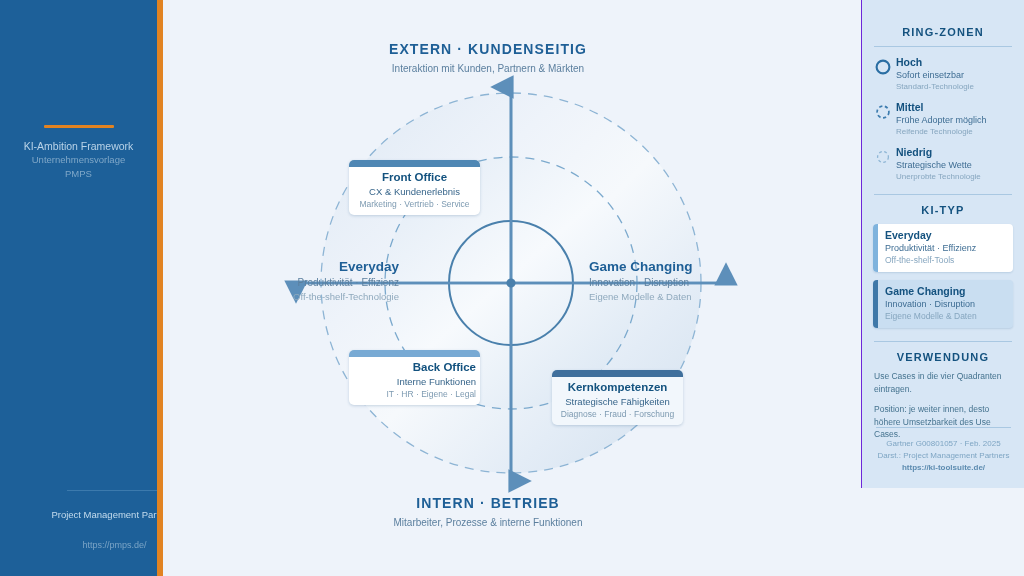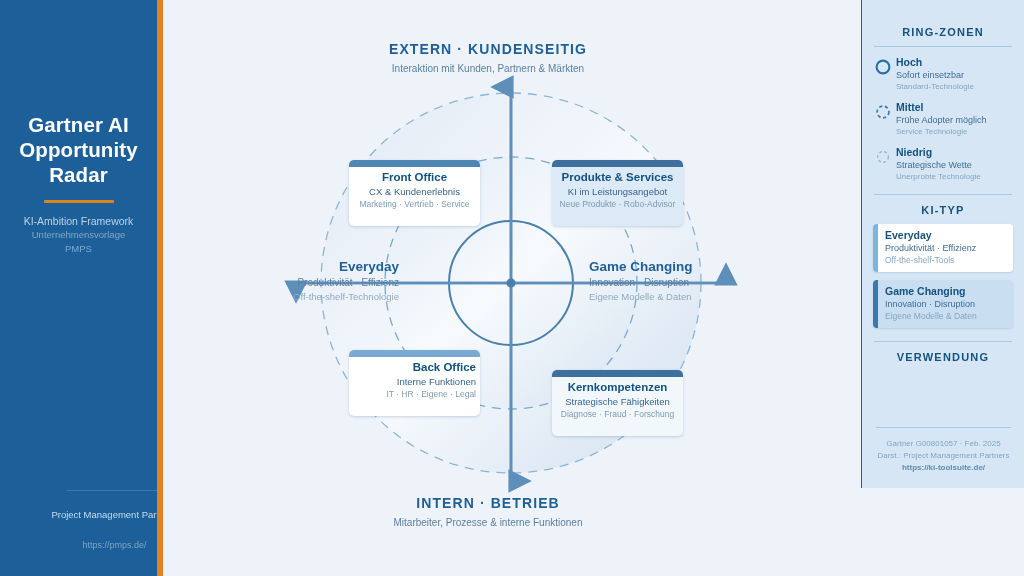--- a/index.html
+++ b/index.html
@@ -61,21 +61,21 @@
   
   .radar{position:absolute;left:0;top:0;width:698px;height:576px;}
 
   
   .qcard{
     position:absolute;width:131px;border-radius:5px;
     box-shadow:0 1px 3px rgba(30,80,130,.22);
     overflow:hidden;text-align:center;
   }
   .qcard .bar{height:7px;width:100%;}
-  .qcard .body{padding:3px 4px 16px 4px;}
+  .qcard .body{padding:3px 4px 5px 4px;}
   .qcard .q1{color:#13527f;font-size:11.5px;font-weight:bold;line-height:15px;}
   .qcard .q2{color:#37658a;font-size:9.5px;line-height:13px;}
   .qcard .q3{color:#7d9ab1;font-size:8.5px;line-height:12px;}
 
   
   .rpanel{
     position:absolute;left:861px;top:0;width:163px;height:488px;
     background:#d7e6f5;
     border-left:1px solid #6d28d9;
     box-sizing:border-box;
@@ -112,21 +112,20 @@
   .f2{color:#7fa6c4;font-size:8px;line-height:12px;}
   .f3{color:#5d8cb0;font-size:8px;line-height:12px;font-weight:bold;}
 </style>
 </head>
 <body>
 
 <div id="root">
 
   <div class="sidebar">
     <div class="brand-block">
-      <div class="brand-title">Gartner AI Opportunity Radar</div>
       <div class="brand-rule"></div>
       <div class="brand-sub1">KI-Ambition Framework</div>
       <div class="brand-sub2">Unternehmensvorlage</div>
       <div class="brand-sub3">PMPS</div>
     </div>
     <div class="sidebar-foot">
       <div class="foot-rule"></div>
       <div class="foot-org">Project Management Partners</div>
       <div class="foot-url">https://pmps.de/</div>
     </div>
@@ -190,28 +189,20 @@
 
     <div class="qcard" style="left:186px;top:160px;background:#ffffff;">
       <div class="bar" style="background:#4f87b4;"></div>
       <div class="body">
         <div class="q1">Front Office</div>
         <div class="q2">CX &amp; Kundenerlebnis</div>
         <div class="q3">Marketing · Vertrieb · Service</div>
       </div>
     </div>
 
-    <div class="qcard" style="left:389px;top:160px;background:#dce9f6;">
-      <div class="bar" style="background:#3f6f9c;"></div>
-      <div class="body">
-        <div class="q1">Produkte &amp; Services</div>
-        <div class="q2">KI im Leistungsangebot</div>
-        <div class="q3">Neue Produkte · Robo-Advisor</div>
-      </div>
-    </div>
 
     <div class="qcard" style="left:186px;top:350px;background:#ffffff;text-align:right;">
       <div class="bar" style="background:#78aad4;"></div>
       <div class="body">
         <div class="q1">Back Office</div>
         <div class="q2">Interne Funktionen</div>
         <div class="q3">IT · HR · Eigene · Legal</div>
       </div>
     </div>
 
@@ -246,21 +237,21 @@
 
     <div class="zone-row">
       <div class="zone-glyph">
         <svg width="16" height="16" viewBox="0 0 16 16">
             <circle cx="8" cy="8" r="5.9" fill="none" stroke="#3d7cae" stroke-width="1.7" stroke-dasharray="3.2 2.6"></circle>
           </svg>
       </div>
       <div class="zone-txt">
         <div class="z1">Mittel</div>
         <div class="z2">Frühe Adopter möglich</div>
-        <div class="z3">Service Technologie</div>
+        <div class="z3">Reifende Technologie</div>
       </div>
     </div>
 
     <div class="zone-row">
       <div class="zone-glyph">
         <svg width="16" height="16" viewBox="0 0 16 16">
             <circle cx="8" cy="8" r="5.4" fill="none" stroke="#8fb6d5" stroke-width="1.3" stroke-dasharray="2.8 2.4"></circle>
           </svg>
       </div>
       <div class="zone-txt">
@@ -286,20 +277,24 @@
       <div class="accent" style="background:#3f78a8;"></div>
       <div class="kbody">
         <div class="k1">Game Changing</div>
         <div class="k2">Innovation · Disruption</div>
         <div class="k3">Eigene Modelle &amp; Daten</div>
       </div>
     </div>
 
     <div class="rp-rule" style="margin-top:13px;"></div>
     <div style="margin-top:9px;" class="rp-title">VERWENDUNG</div>
+    <div class="verw-body">
+      <div class="verw-p1">Use Cases in die vier Quadranten eintragen.</div>
+      <div class="verw-p2">Position: je weiter innen, desto höhere Umsetzbarkeit des Use Cases.</div>
+    </div>
 
     <div class="rp-foot">
       <div class="rp-foot-rule"></div>
       <div class="f1">Gartner G00801057 · Feb. 2025</div>
       <div class="f2">Darst.: Project Management Partners</div>
       <div class="f3">https://ki-toolsuite.de/</div>
     </div>
 
   </div>
 

